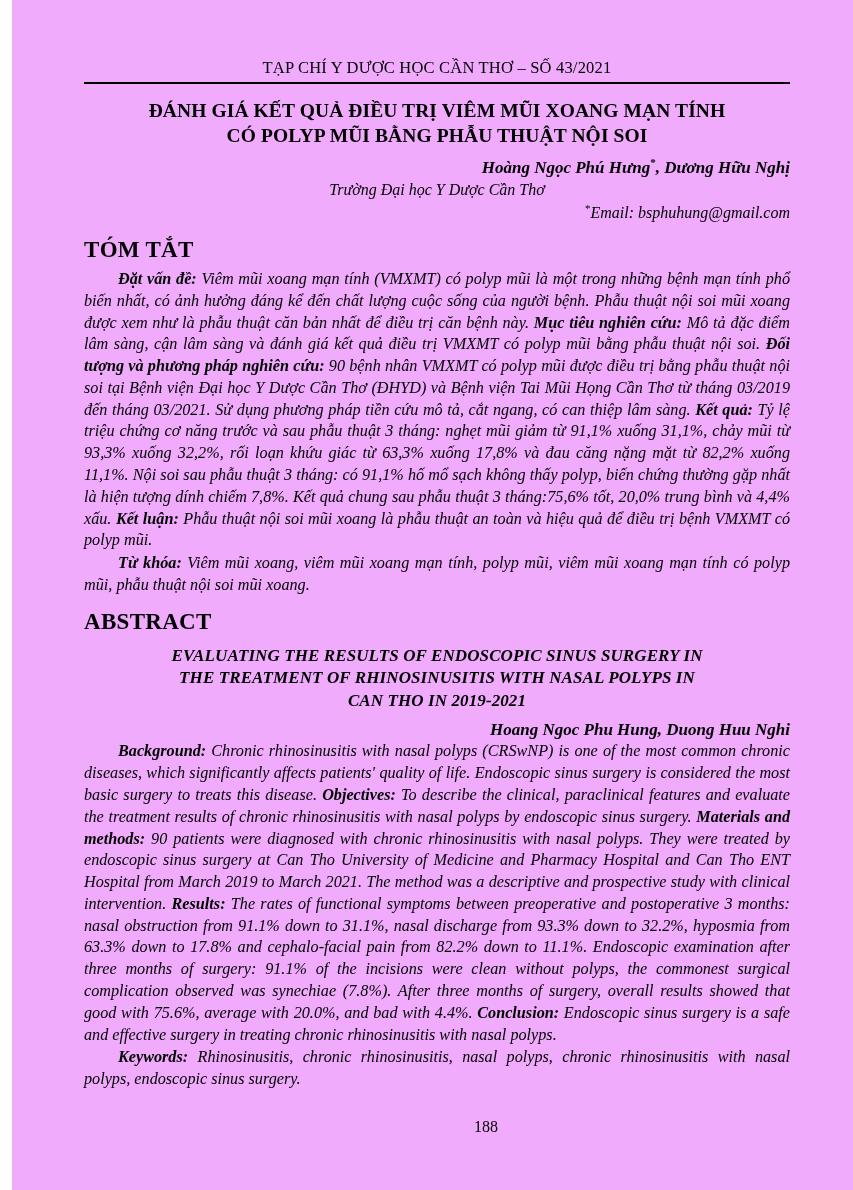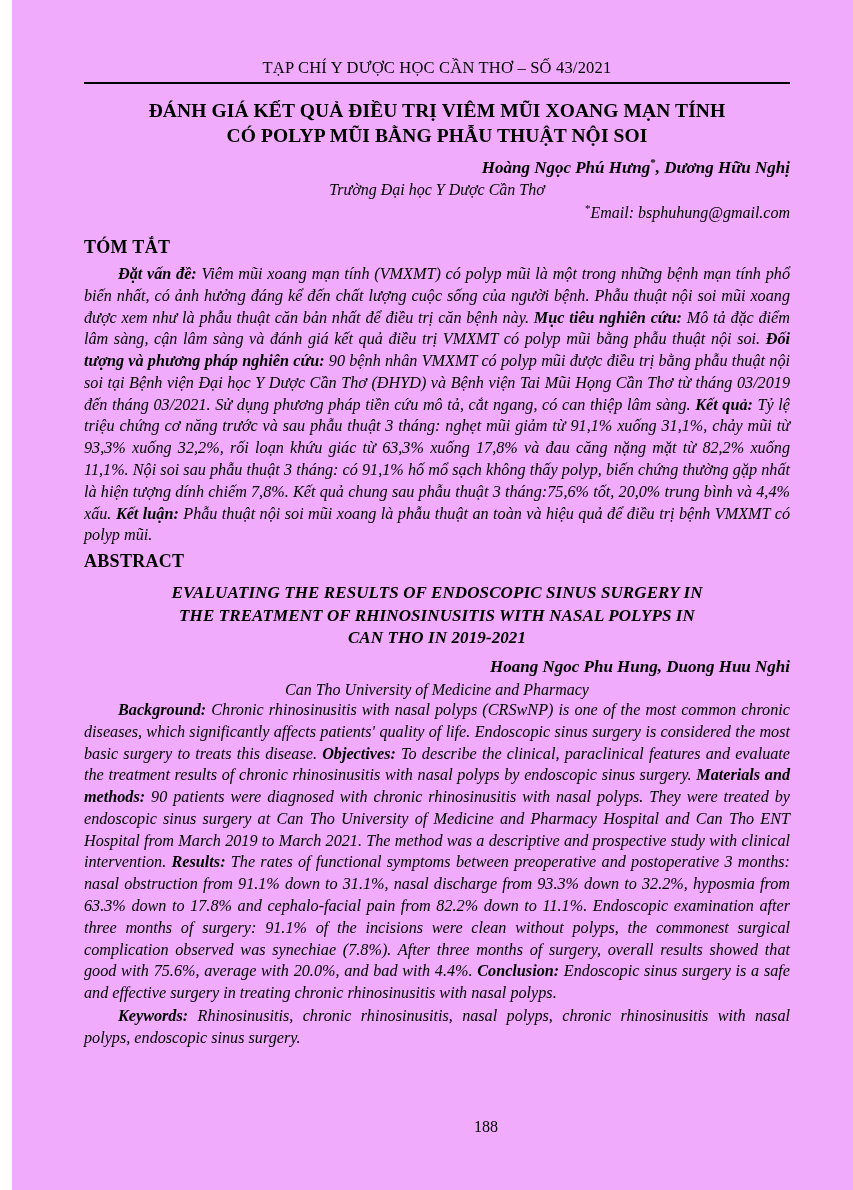--- a/index.html
+++ b/index.html
@@ -92,25 +92,25 @@
   }
   .sup {
     font-size: 11px;
     vertical-align: super;
     font-style: normal;
   }
 
   
   .section-heading {
     font-weight: bold;
-    font-size: 18px;
+    font-size: 23px;
     margin: 14px 0 6px 0;
     letter-spacing: 0.3px;
   }
-  .section-heading.tight { margin-top: 4px; }
+  .section-heading.tight { margin-top: 12px; }
 
   
   .abstract-p {
     font-style: italic;
     font-size: 16.2px;
     line-height: 1.345;
     text-align: justify;
     text-justify: inter-word;
     margin: 0;
     text-indent: 34px;
@@ -151,31 +151,31 @@
     </div>
 
     <div class="authors"><span>Hoàng Ngọc Phú Hưng</span><span class="sup">*</span><span>, Dương Hữu Nghị</span></div>
     <div class="affil">Trường Đại học Y Dược Cần Thơ</div>
     <div class="email"><span class="sup">*</span><span>Email: bsphuhung@gmail.com</span></div>
 
     <div class="section-heading">TÓM TẮT</div>
 
     <p class="abstract-p"><span class="lbl">Đặt vấn đề:</span><span> Viêm mũi xoang mạn tính (VMXMT) có polyp mũi là một trong những bệnh mạn tính phổ biến nhất, có ảnh hưởng đáng kể đến chất lượng cuộc sống của người bệnh. Phẫu thuật nội soi mũi xoang được xem như là phẫu thuật căn bản nhất để điều trị căn bệnh này. </span><span class="lbl">Mục tiêu nghiên cứu:</span><span> Mô tả đặc điểm lâm sàng, cận lâm sàng và đánh giá kết quả điều trị VMXMT có polyp mũi bằng phẫu thuật nội soi. </span><span class="lbl">Đối tượng và phương pháp nghiên cứu:</span><span> 90 bệnh nhân VMXMT có polyp mũi được điều trị bằng phẫu thuật nội soi tại Bệnh viện Đại học Y Dược Cần Thơ (ĐHYD) và Bệnh viện Tai Mũi Họng Cần Thơ từ tháng 03/2019 đến tháng 03/2021. Sử dụng phương pháp tiền cứu mô tả, cắt ngang, có can thiệp lâm sàng. </span><span class="lbl">Kết quả:</span><span> Tỷ lệ triệu chứng cơ năng trước và sau phẫu thuật 3 tháng: nghẹt mũi giảm từ 91,1% xuống 31,1%, chảy mũi từ 93,3% xuống 32,2%, rối loạn khứu giác từ 63,3% xuống 17,8% và đau căng nặng mặt từ 82,2% xuống 11,1%. Nội soi sau phẫu thuật 3 tháng: có 91,1% hố mổ sạch không thấy polyp, biến chứng thường gặp nhất là hiện tượng dính chiếm 7,8%. Kết quả chung sau phẫu thuật 3 tháng:75,6% tốt, 20,0% trung bình và 4,4% xấu. </span><span class="lbl">Kết luận:</span><span> Phẫu thuật nội soi mũi xoang là phẫu thuật an toàn và hiệu quả để điều trị bệnh VMXMT có polyp mũi.</span></p>
 
+    <p class="abstract-p keywords"><span class="lbl">Từ khóa:</span><span> Viêm mũi xoang, viêm mũi xoang mạn tính, polyp mũi, viêm mũi xoang mạn tính có polyp mũi, phẫu thuật nội soi mũi xoang.</span></p>
 
     <div class="section-heading tight">ABSTRACT</div>
 
     <div class="title-en">
       <div>EVALUATING THE RESULTS OF ENDOSCOPIC SINUS SURGERY IN</div>
       <div>THE TREATMENT OF RHINOSINUSITIS WITH NASAL POLYPS IN</div>
       <div>CAN THO IN 2019-2021</div>
     </div>
 
     <div class="authors">Hoang Ngoc Phu Hung, Duong Huu Nghi</div>
-    <div class="affil">Can Tho University of Medicine and Pharmacy</div>
 
     <p class="abstract-p"><span class="lbl">Background:</span><span> Chronic rhinosinusitis with nasal polyps (CRSwNP) is one of the most common chronic diseases, which significantly affects patients' quality of life. Endoscopic sinus surgery is considered the most basic surgery to treats this disease. </span><span class="lbl">Objectives:</span><span> To describe the clinical, paraclinical features and evaluate the treatment results of chronic rhinosinusitis with nasal polyps by endoscopic sinus surgery. </span><span class="lbl">Materials and methods:</span><span> 90 patients were diagnosed with chronic rhinosinusitis with nasal polyps. They were treated by endoscopic sinus surgery at Can Tho University of Medicine and Pharmacy Hospital and Can Tho ENT Hospital from March 2019 to March 2021. The method was a descriptive and prospective study with clinical intervention. </span><span class="lbl">Results:</span><span> The rates of functional symptoms between preoperative and postoperative 3 months: nasal obstruction from 91.1% down to 31.1%, nasal discharge from 93.3% down to 32.2%, hyposmia from 63.3% down to 17.8% and cephalo-facial pain from 82.2% down to 11.1%. Endoscopic examination after three months of surgery: 91.1% of the incisions were clean without polyps, the commonest surgical complication observed was synechiae (7.8%). After three months of surgery, overall results showed that good with 75.6%, average with 20.0%, and bad with 4.4%. </span><span class="lbl">Conclusion:</span><span> Endoscopic sinus surgery is a safe and effective surgery in treating chronic rhinosinusitis with nasal polyps.</span></p>
 
     <p class="abstract-p keywords"><span class="lbl">Keywords:</span><span> Rhinosinusitis, chronic rhinosinusitis, nasal polyps, chronic rhinosinusitis with nasal polyps, endoscopic sinus surgery.</span></p>
 
   </div>
 
   <div class="page-number">188</div>
 
 </div>

